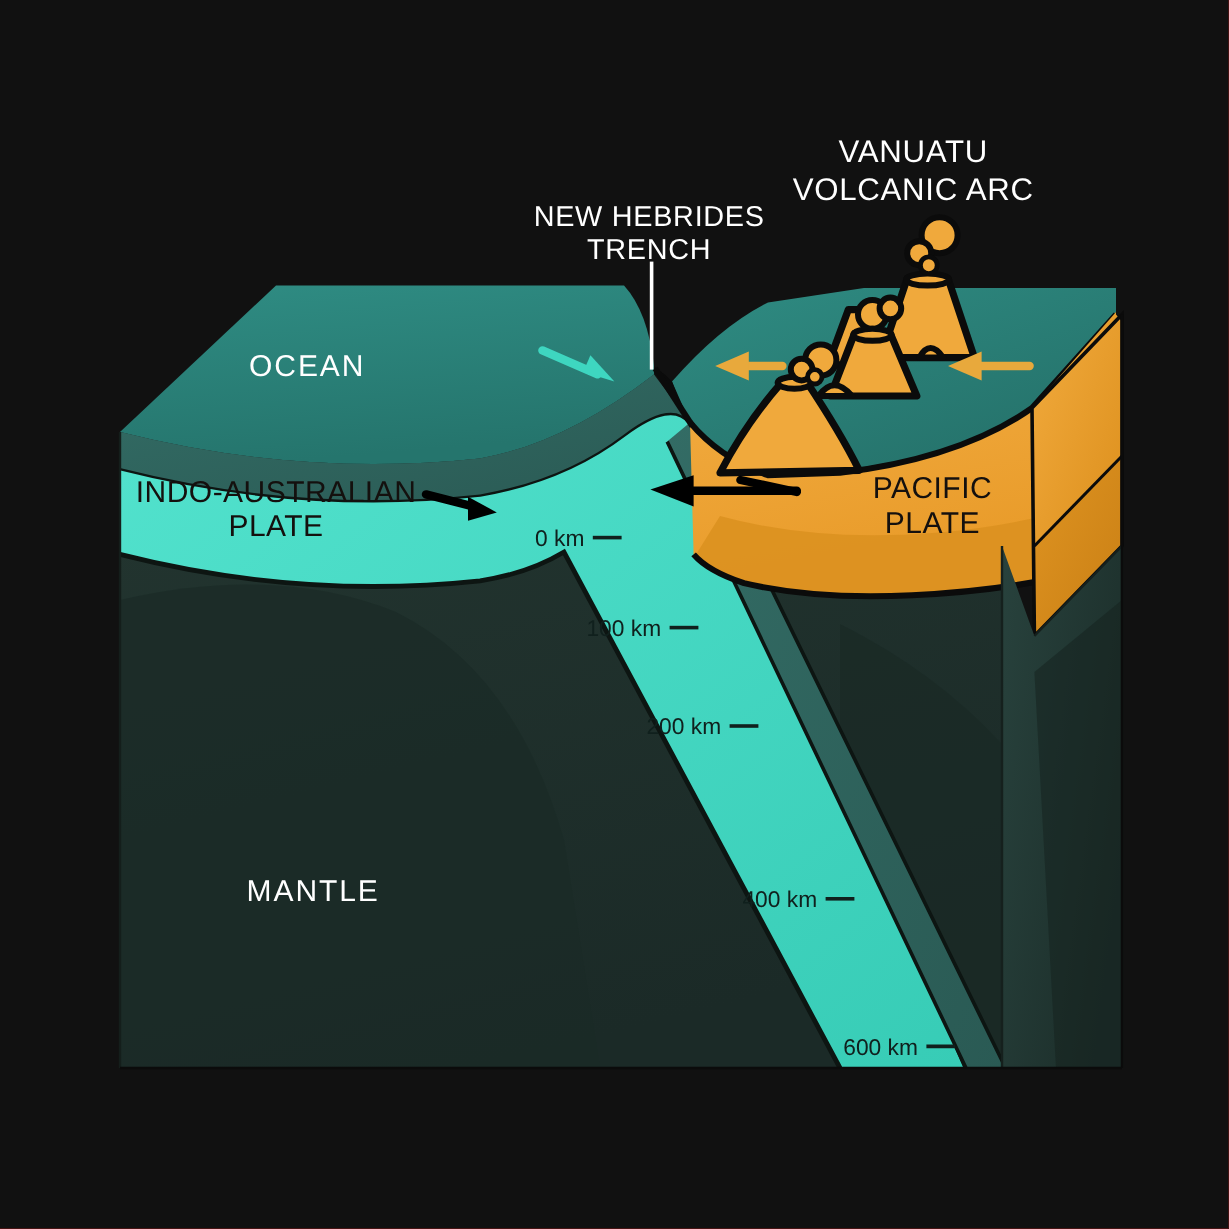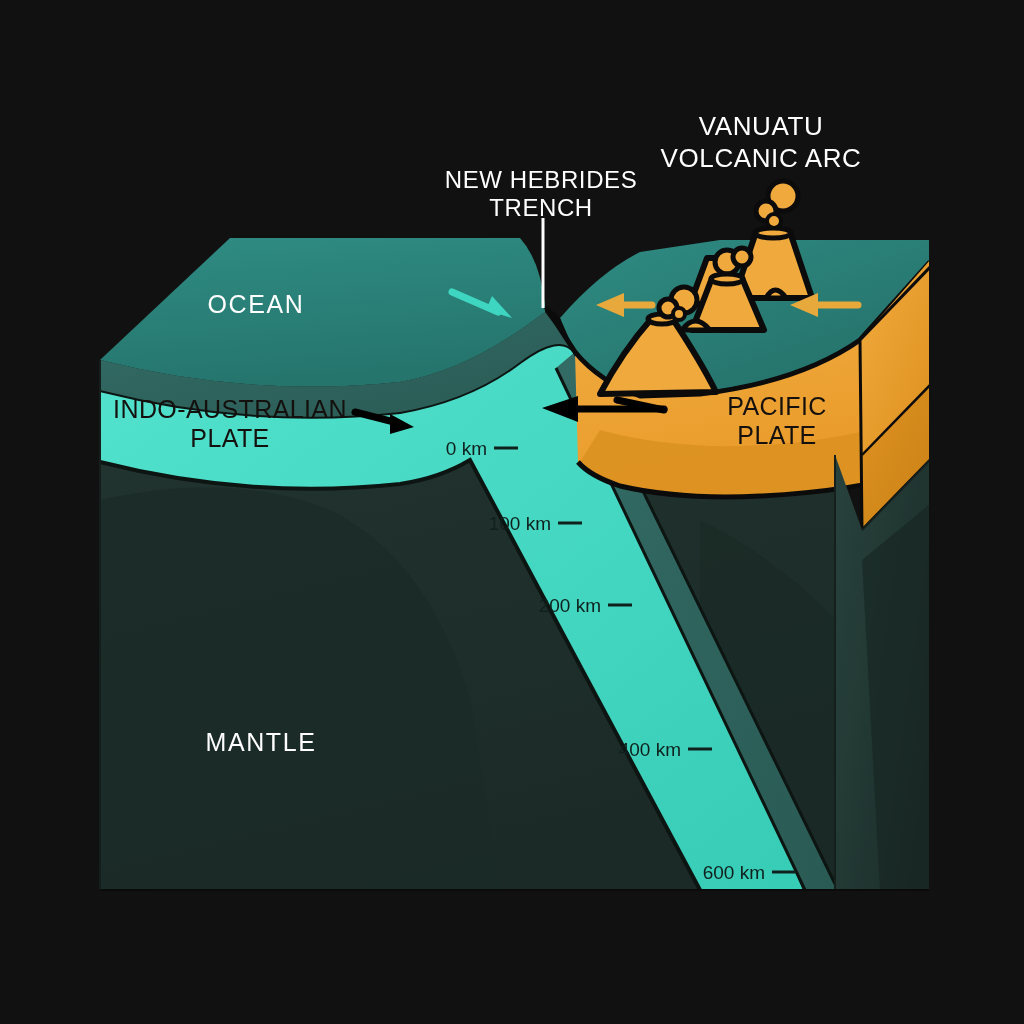--- a/index.html
+++ b/index.html
@@ -2,21 +2,21 @@
 <html><head>
 <meta charset="utf-8">
 <style>
   html, body {
     margin: 0;
     padding: 0;
     background: #111111;
   }
   #stage {
     position: relative;
-    width: 929px;
+    width: 1024px;
     height: 1024px;
     background: #b91c1c;
     overflow: hidden;
     font-family: "Liberation Sans", sans-serif;
     text-decoration: underline;
   }
   svg#diagram {
     position: absolute;
     left: 0;
     top: 0;

